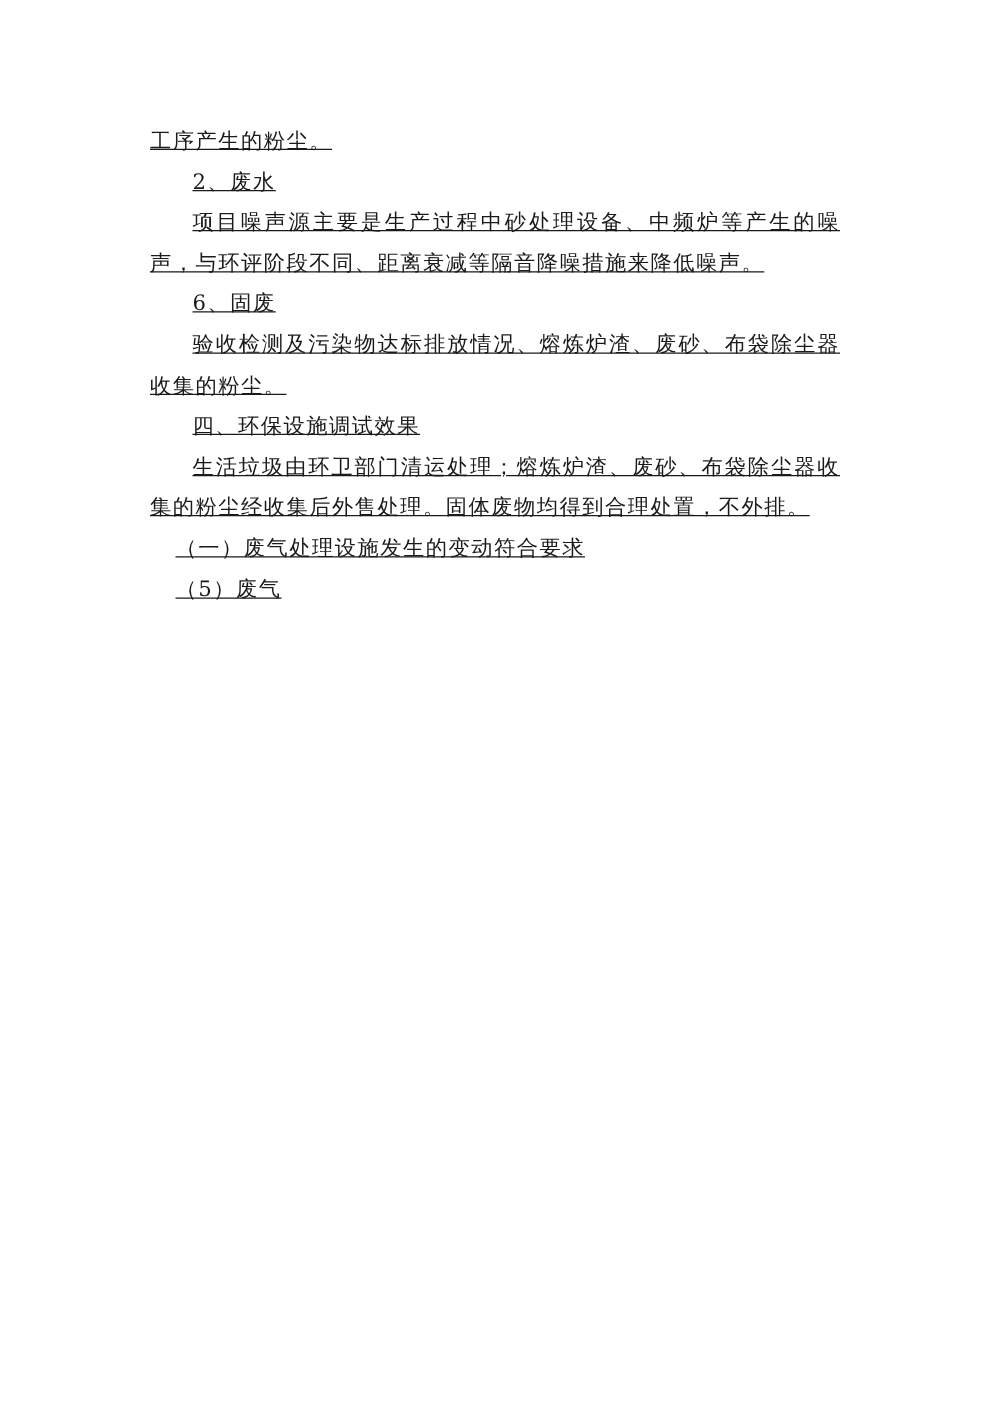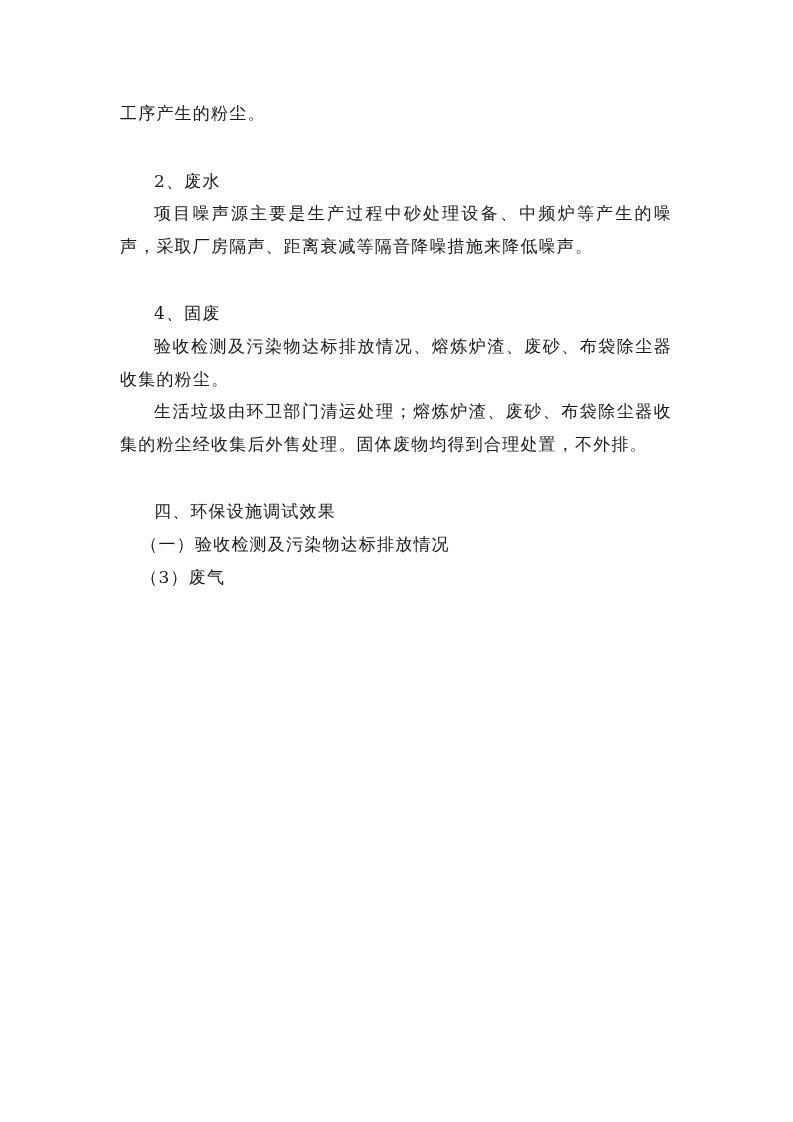--- a/index.html
+++ b/index.html
@@ -7,32 +7,33 @@
   .page {
     position: absolute;
     left: 120px;
     top: 97px;
     width: 552px;
     font-family: "DejaVu Serif", "Liberation Serif", serif;
     font-size: 17px;
     line-height: 32.6px;
     color: #1a1a1a;
     letter-spacing: 1.2px;
+    text-decoration: underline;
   }
   .p { margin: 0; text-align: justify; text-align-last: left; }
   .indent { text-indent: 2em; }
-  .heading { padding-left: 2em; margin-top: 35px; }
+  .heading { padding-left: 2em; }
   .sub-heading { padding-left: 1.2em; }
 </style>
 </head>
 <body>
 
 <div class="page">
   <p class="p">工序产生的粉尘。</p>
   <p class="p heading">2、废水</p>
-  <p class="p indent">项目噪声源主要是生产过程中砂处理设备、中频炉等产生的噪声，采取厂房隔声、距离衰减等隔音降噪措施来降低噪声。</p>
-  <p class="p heading">4、固废</p>
+  <p class="p indent">项目噪声源主要是生产过程中砂处理设备、中频炉等产生的噪声，与环评阶段不同、距离衰减等隔音降噪措施来降低噪声。</p>
+  <p class="p heading">6、固废</p>
   <p class="p indent">验收检测及污染物达标排放情况、熔炼炉渣、废砂、布袋除尘器收集的粉尘。</p>
+  <p class="p heading">四、环保设施调试效果</p>
   <p class="p indent">生活垃圾由环卫部门清运处理；熔炼炉渣、废砂、布袋除尘器收集的粉尘经收集后外售处理。固体废物均得到合理处置，不外排。</p>
-  <p class="p heading">四、环保设施调试效果</p>
-  <p class="p sub-heading">（一）验收检测及污染物达标排放情况</p>
-  <p class="p sub-heading">（3）废气</p>
+  <p class="p sub-heading">（一）废气处理设施发生的变动符合要求</p>
+  <p class="p sub-heading">（5）废气</p>
 </div>
 
 </body></html>

